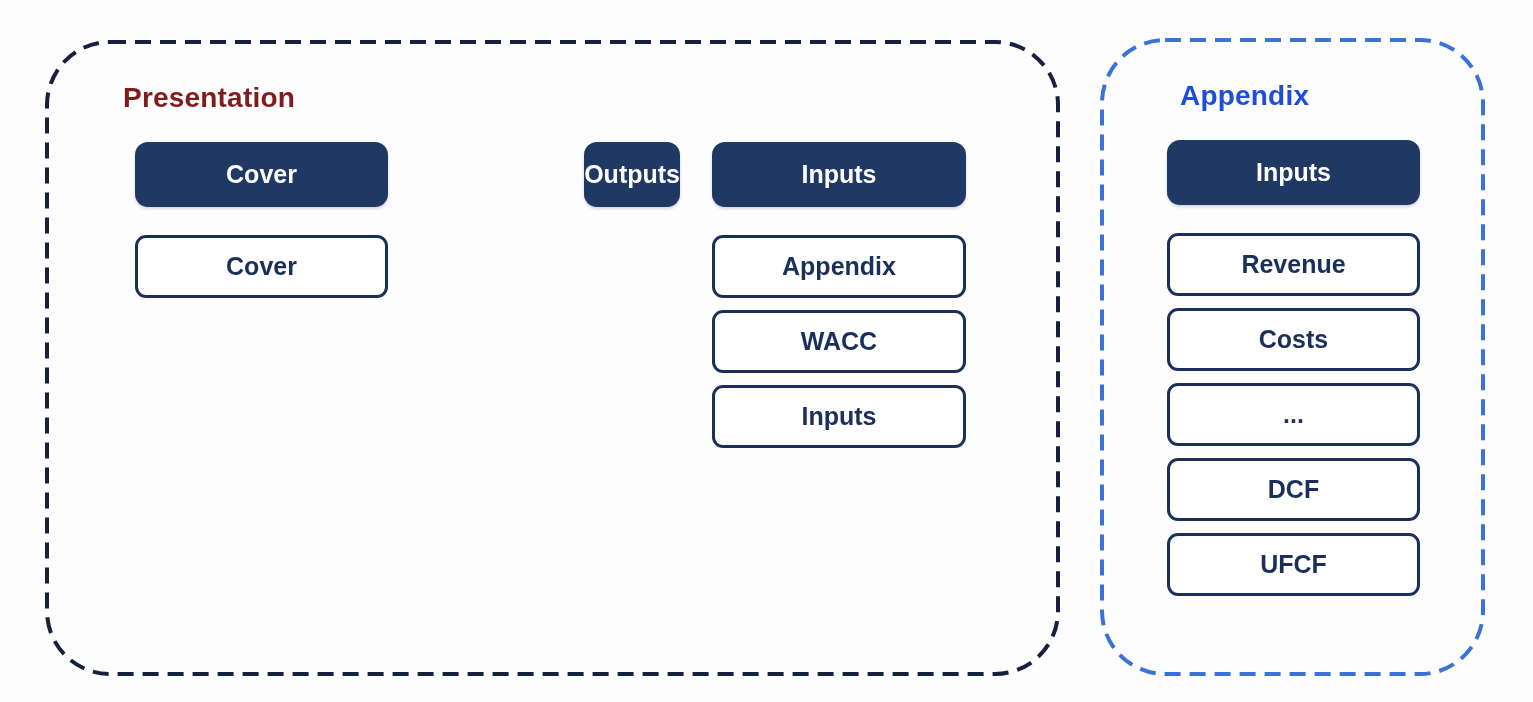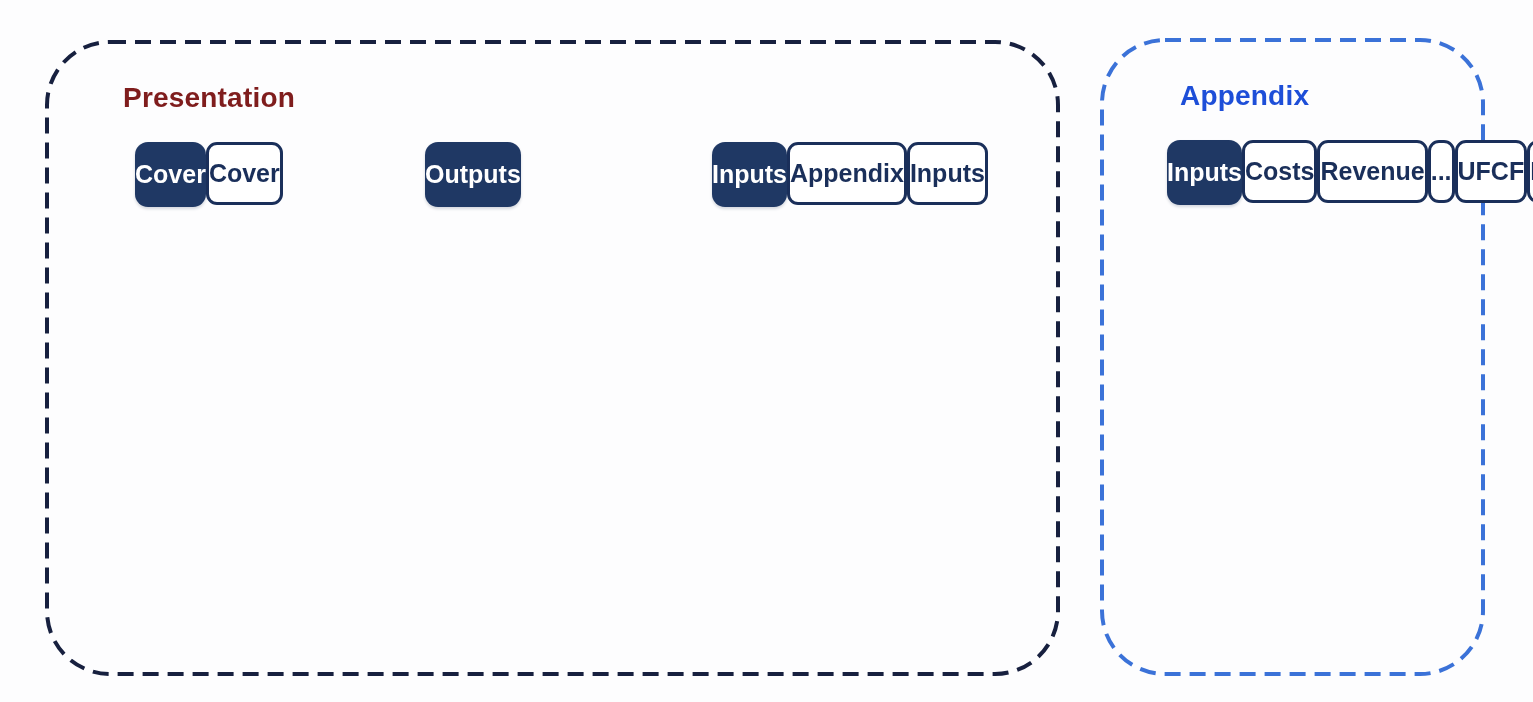--- a/index.html
+++ b/index.html
@@ -18,20 +18,21 @@
     font-weight: 700;
     font-size: 28px;
     line-height: 1;
     letter-spacing: 0.2px;
   }
   .pres-title { left: 78px; top: 44px; color: #7f1d1d; }
   .apx-title  { left: 80px; top: 44px; color: #1d4ed8; }
   .col {
     position: absolute;
     display: flex;
+    flex-direction: column;
   }
   .hdr-box {
     height: 65px;
     border-radius: 13px;
     background: #1f3864;
     color: #ffffff;
     display: flex;
     align-items: center;
     justify-content: center;
     font-weight: 700;
@@ -49,21 +50,21 @@
     align-items: center;
     justify-content: center;
     font-weight: 700;
     font-size: 25px;
     margin-bottom: 12px;
     box-sizing: border-box;
   }
   #presentation { left: 45px;  top: 40px; width: 1015px; height: 636px; }
   #appendix     { left: 1100px; top: 38px; width: 385px;  height: 638px; }
   #col-cover   { left: 90px;  top: 102px; width: 253px; }
-  #col-outputs { left: 380px; top: 102px; width: 255px; }
+  #col-outputs { left: 380px; top: 102px; width: 255px; align-items: flex-end; }
   #col-inputs  { left: 667px; top: 102px; width: 254px; }
   #col-model   { left: 67px;  top: 102px; width: 253px; }
 </style>
 </head>
 <body>
 
 <div class="stage">
 
   <div class="section" id="presentation">
     <svg class="border-rect" width="1015" height="636">
@@ -77,34 +78,35 @@
       <div class="item-box">Cover</div>
     </div>
 
     <div class="col" id="col-outputs">
       <div class="hdr-box">Outputs</div>
     </div>
 
     <div class="col" id="col-inputs">
       <div class="hdr-box">Inputs</div>
       <div class="item-box">Appendix</div>
+      <div class="item-box">WACC</div>
       <div class="item-box">Inputs</div>
     </div>
   </div>
 
   <div class="section" id="appendix">
     <svg class="border-rect" width="385" height="638">
       <rect x="2" y="2" width="381" height="634" rx="63" ry="63" fill="none" stroke-width="4" stroke-dasharray="16 9" stroke="#3b72d8"></rect>
     </svg>
 
     <div class="section-title apx-title">Appendix</div>
 
     <div class="col" id="col-model">
       <div class="hdr-box">Inputs</div>
+      <div class="item-box">Revenue</div>
       <div class="item-box">Costs</div>
-      <div class="item-box">Revenue</div>
       <div class="item-box">...</div>
+      <div class="item-box">DCF</div>
       <div class="item-box">UFCF</div>
-      <div class="item-box">DCF</div>
     </div>
   </div>
 
 </div>
 
 </body></html>

